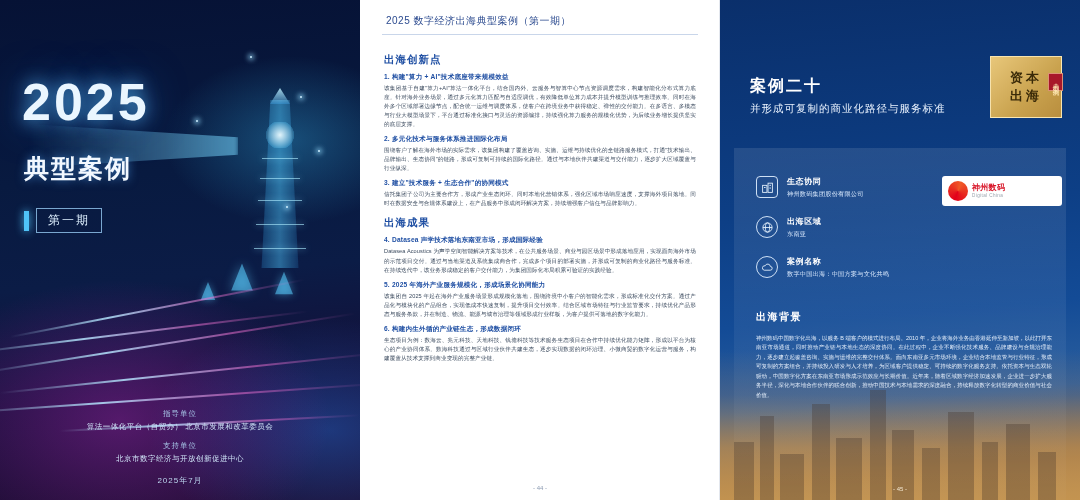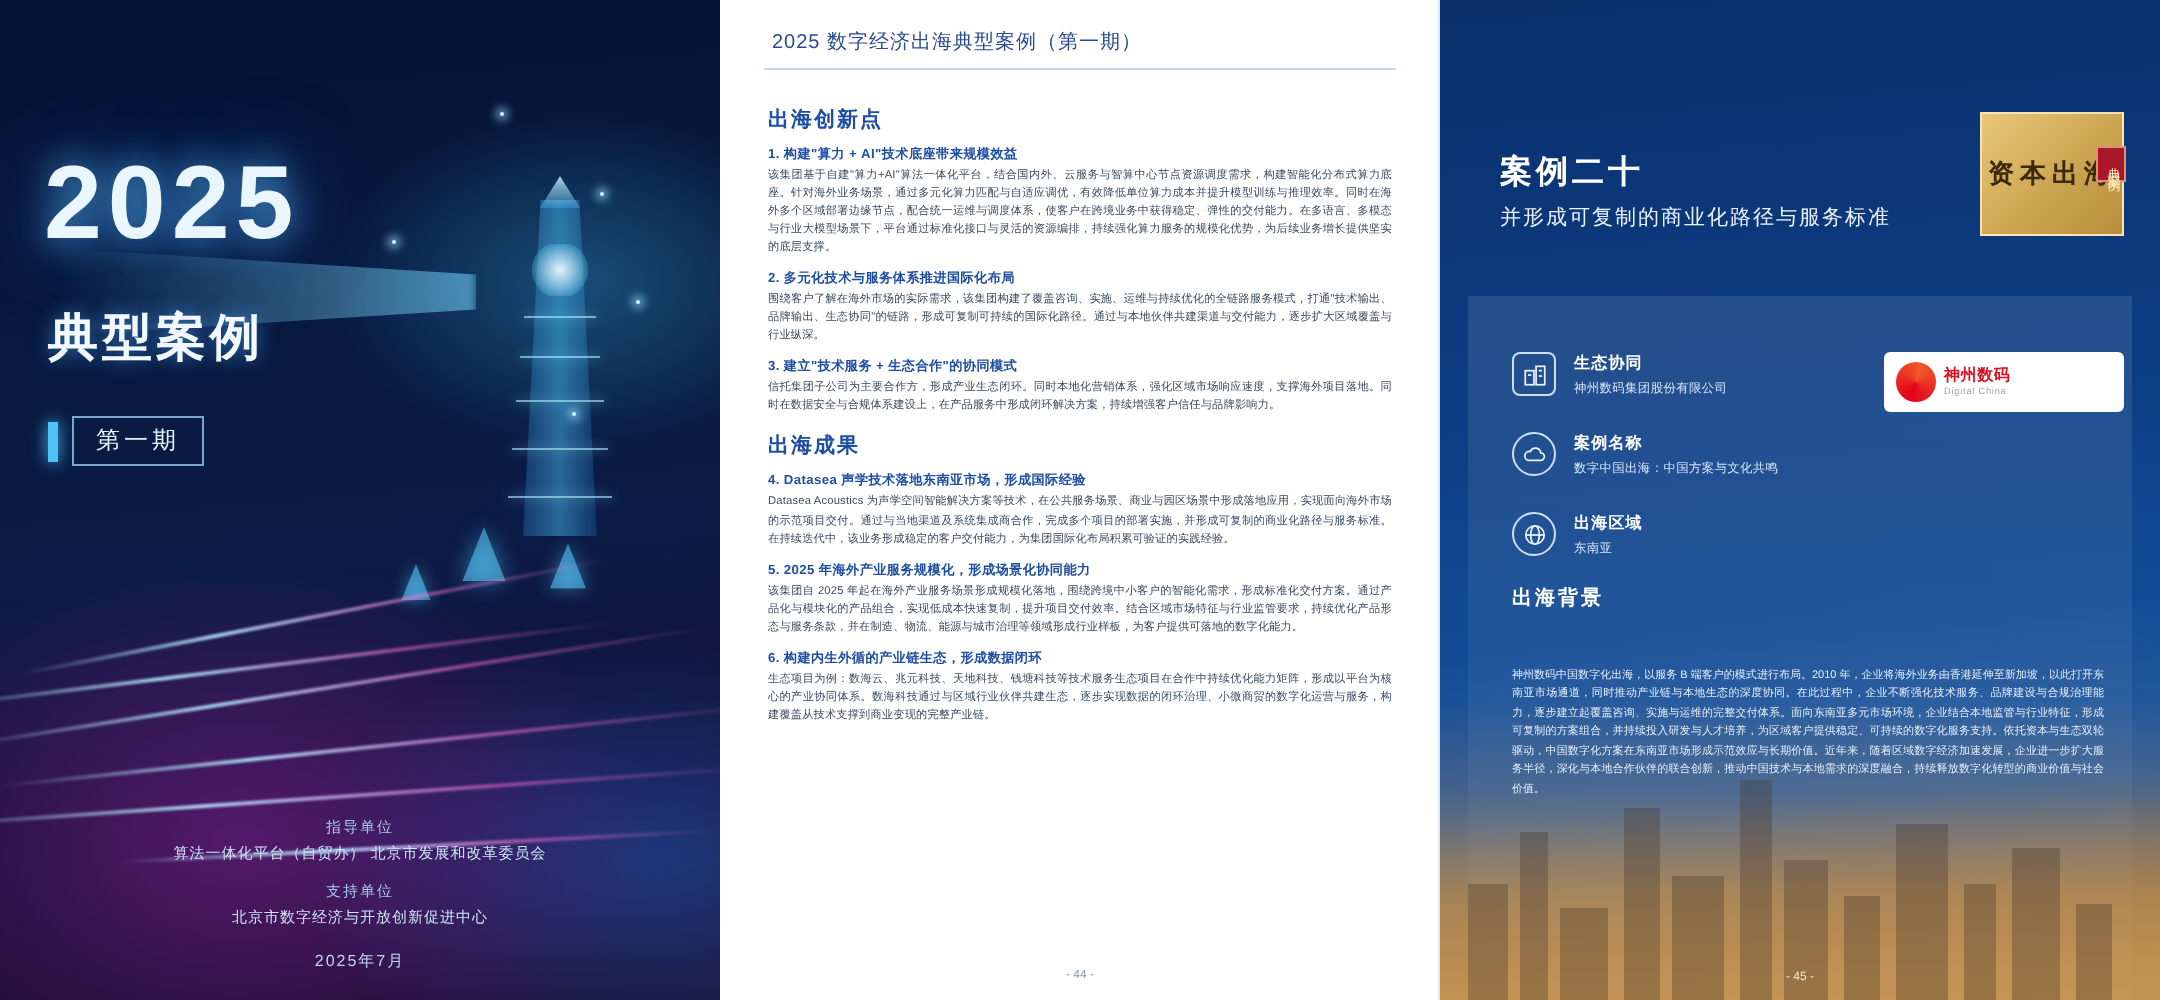--- a/index.html
+++ b/index.html
@@ -149,21 +149,21 @@
   }
   .cp-title-sub {
     position:absolute; left:30px; top:102px;
     font-size:10.5px; letter-spacing:1px; color:#eaf3ff;
   }
   .cp-stamp {
     position:absolute; right:18px; top:56px;
     width:72px; height:62px;
     background: linear-gradient(135deg, #e8c77a, #c9a24e 60%, #b98e3e);
     border:1px solid rgba(255,238,190,0.85);
-    display:flex; flex-direction:row; justify-content:center; align-items:center;
+    display:flex; flex-direction:column; justify-content:center; align-items:center;
     color:#3a2a08;
   }
   .cp-stamp-l1 { font-size:13px; font-weight:bold; letter-spacing:3px; }
   .cp-stamp-l2 { font-size:13px; font-weight:bold; letter-spacing:3px; }
   .cp-stamp-tag {
     position:absolute; right:-2px; top:16px;
     writing-mode: vertical-rl;
     background:#a8172a; color:#ffe9b5;
     font-size:6.5px; padding:4px 2px; letter-spacing:2px;
     border:1px solid rgba(255,225,170,0.6);
@@ -188,21 +188,21 @@
     display:flex; align-items:center; gap:4px; padding:0 6px;
   }
   .cp-logo-mark {
     width:20px; height:20px; border-radius:50%;
     background: conic-gradient(from 200deg, #e2001a, #f05a28, #e2001a);
     flex:0 0 auto;
   }
   .cp-logo-t1 { font-size:8px; font-weight:bold; color:#d81427; line-height:1.05; letter-spacing:0.3px; }
   .cp-logo-t2 { font-size:4.6px; color:#9aa3ad; letter-spacing:0.4px; }
   .cp-sec-title {
-    position:absolute; left:36px; top:292px;
+    position:absolute; left:36px; top:310px;
     font-size:10px; font-weight:bold; letter-spacing:1.5px; color:#fff;
   }
   .cp-sec-body {
     position:absolute; left:36px; right:28px; top:334px;
     font-size:5.5px; line-height:1.72; color:#e4eefb; text-align:justify;
   }
   .cp-pageno {
     position:absolute; left:0; right:0; bottom:8px; text-align:center;
     font-size:6px; color:#f3e6cf;
   }
@@ -344,42 +344,42 @@
         </div>
         <div>
           <div class="cp-lab">生态协同</div>
           <div class="cp-val">神州数码集团股份有限公司</div>
         </div>
       </div>
 
       <div class="cp-row">
         <div class="cp-ico circ">
           <svg width="13" height="13" viewBox="0 0 24 24" fill="none" stroke="#e9f4ff" stroke-width="1.6">
-            <path d="M6 17h11a3.5 3.5 0 0 0 .3-7 5 5 0 0 0-9.6-1.2A3.8 3.8 0 0 0 6 17z"></path>
-          </svg>
-        </div>
-        <div>
-          <div class="cp-lab">案例名称</div>
-          <div class="cp-val">数字中国出海：中国方案与文化共鸣</div>
-        </div>
-      </div>
-
-      <div class="cp-row">
-        <div class="cp-ico circ">
-          <svg width="13" height="13" viewBox="0 0 24 24" fill="none" stroke="#e9f4ff" stroke-width="1.6">
             <circle cx="12" cy="12" r="8.5"></circle>
               <ellipse cx="12" cy="12" rx="4" ry="8.5"></ellipse>
             <line x1="3.5" y1="12" x2="20.5" y2="12"></line>
           </svg>
         </div>
         <div>
           <div class="cp-lab">出海区域</div>
           <div class="cp-val">东南亚</div>
         </div>
       </div>
+
+      <div class="cp-row">
+        <div class="cp-ico circ">
+          <svg width="13" height="13" viewBox="0 0 24 24" fill="none" stroke="#e9f4ff" stroke-width="1.6">
+            <path d="M6 17h11a3.5 3.5 0 0 0 .3-7 5 5 0 0 0-9.6-1.2A3.8 3.8 0 0 0 6 17z"></path>
+          </svg>
+        </div>
+        <div>
+          <div class="cp-lab">案例名称</div>
+          <div class="cp-val">数字中国出海：中国方案与文化共鸣</div>
+        </div>
+      </div>
     </div>
 
     <div class="cp-logo">
       <div class="cp-logo-mark"></div>
       <div>
         <div class="cp-logo-t1">神州数码</div>
         <div class="cp-logo-t2">Digital China</div>
       </div>
     </div>
 

